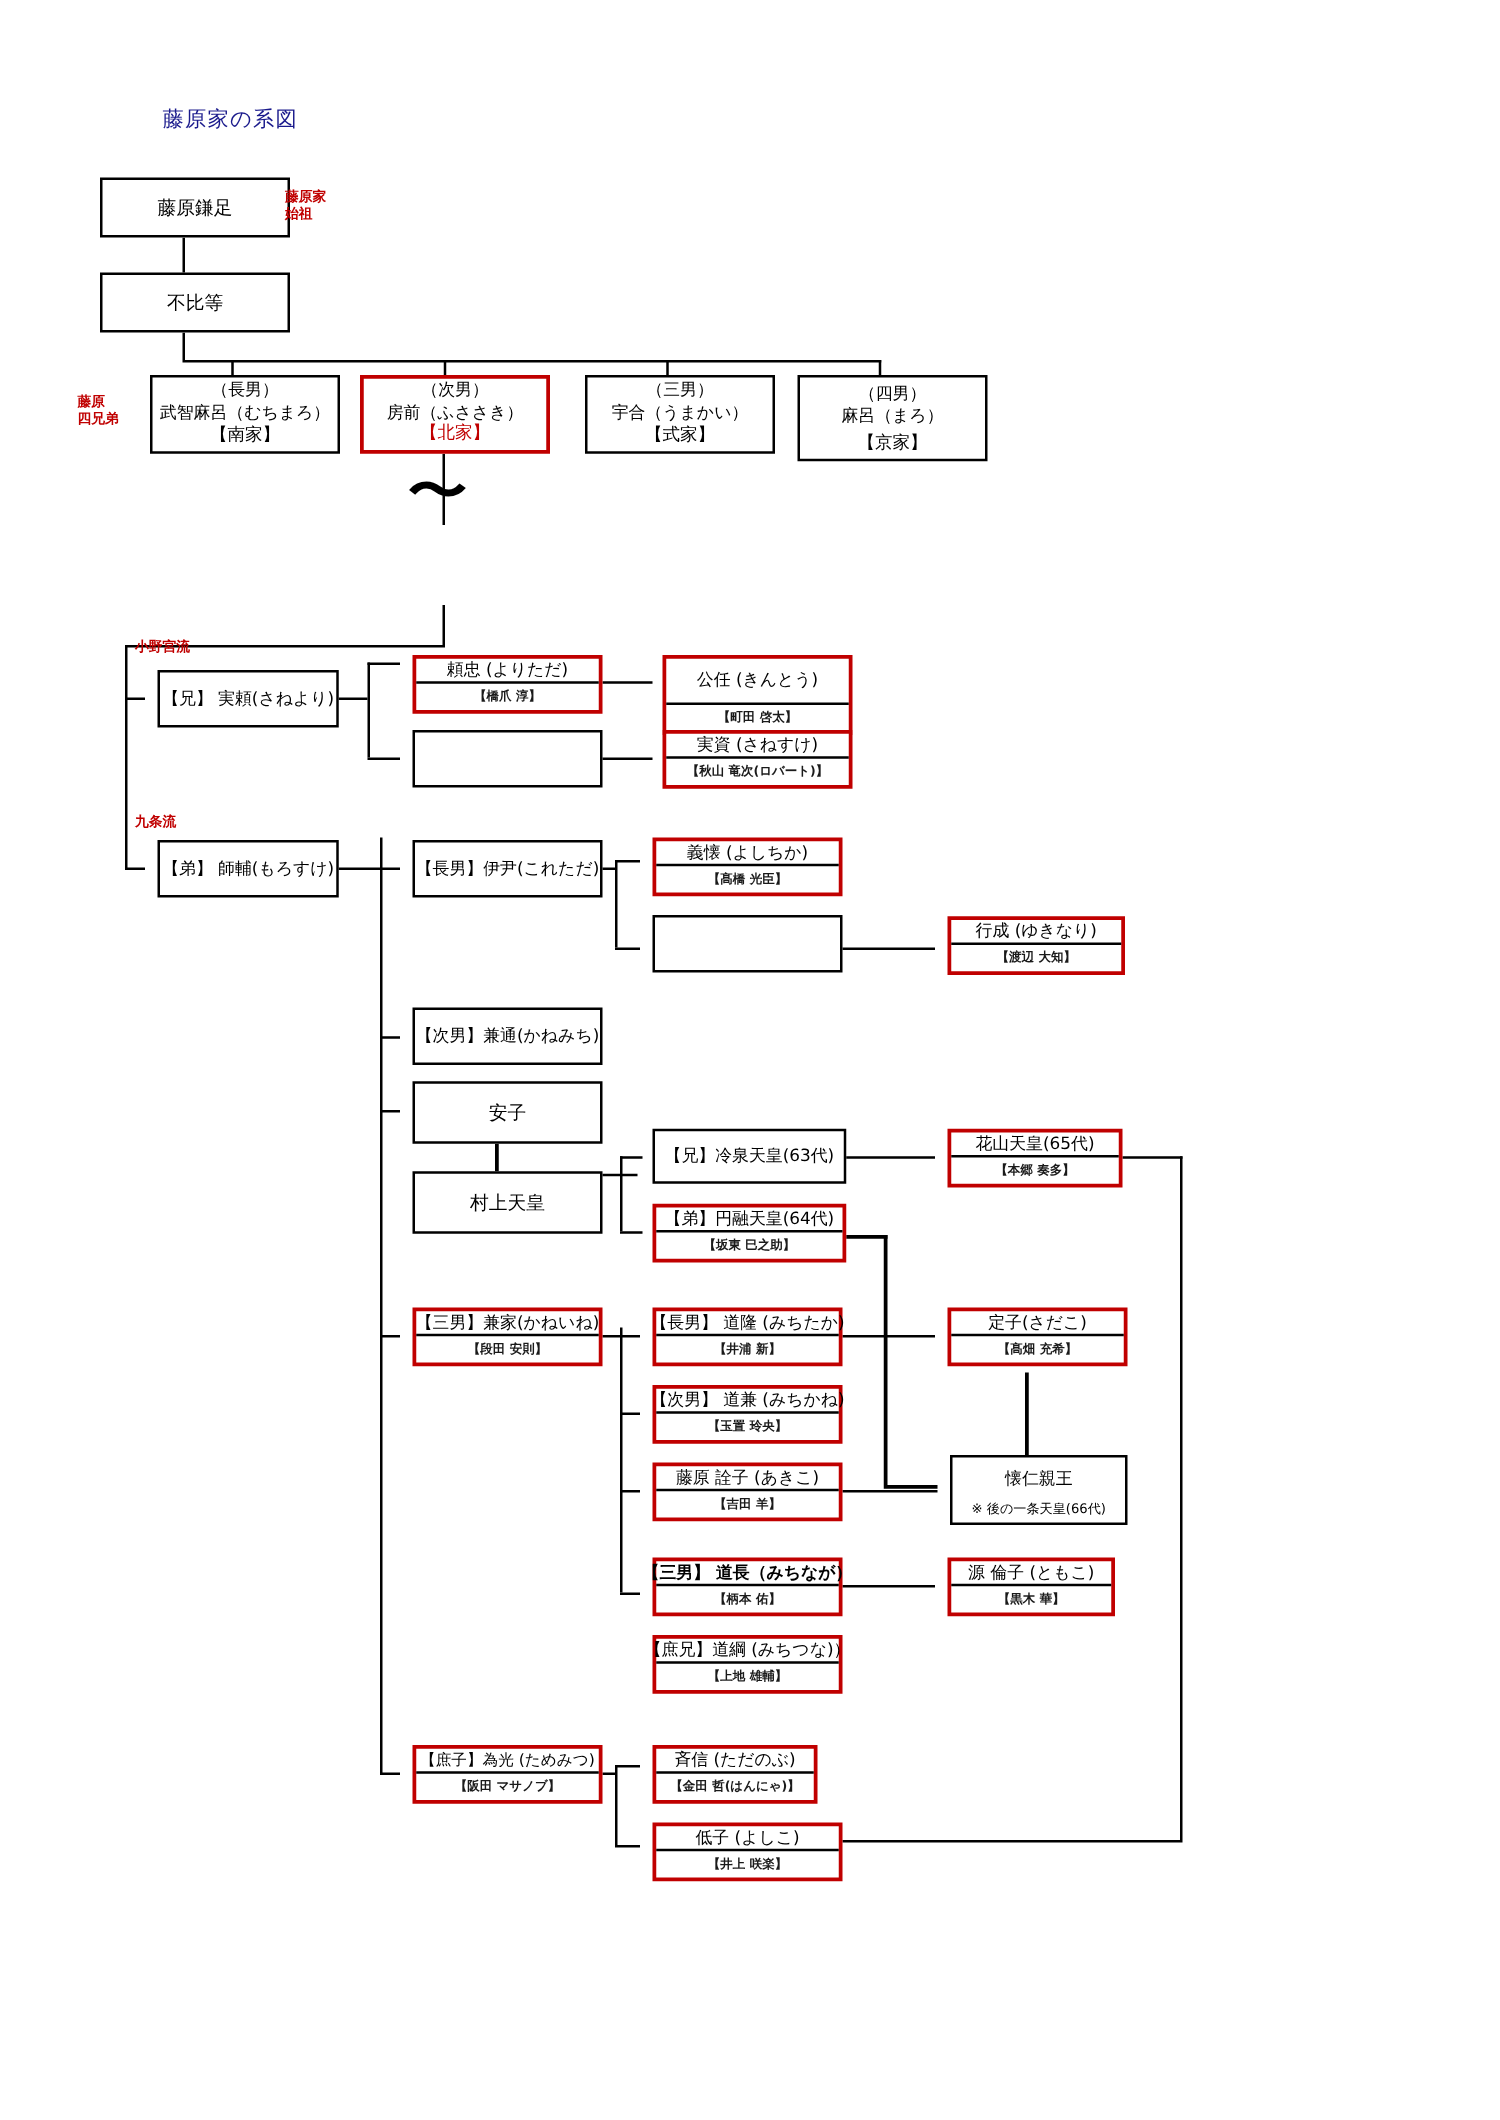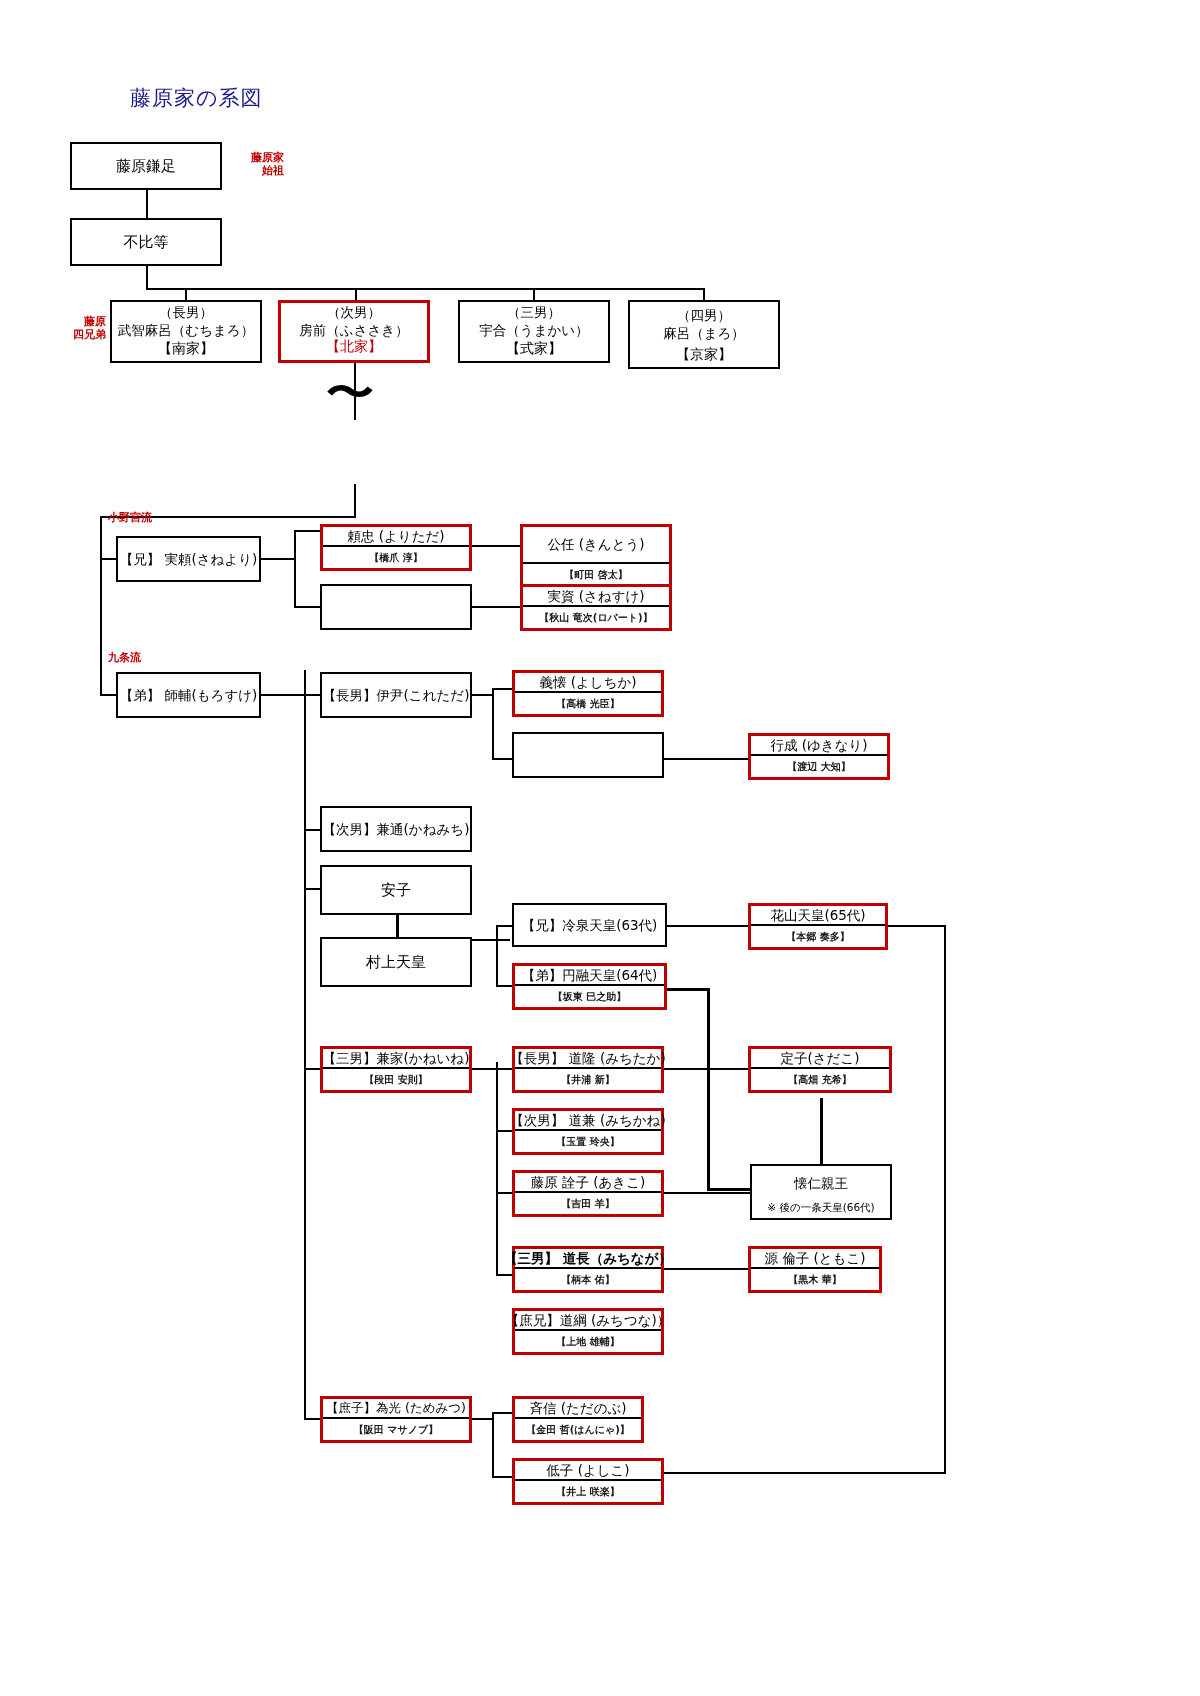--- a/index.html
+++ b/index.html
@@ -10,37 +10,38 @@
   #canvas{
     position:relative;
     width:1200px;
     height:1696px;
     background:#fff;
     overflow:hidden;
   }
   
   .title{
     position:absolute;
-    font-size:21px;
+    font-size:17px;
     color:#1a1a8c;
     font-weight:400;
     white-space:nowrap;
     letter-spacing:1px;
   }
   
   .box{
     position:absolute;
     box-sizing:border-box;
     border:2px solid #000;
     background:#fff;
     display:flex;
     flex-direction:column;
     align-items:stretch;
     justify-content:flex-start;
     z-index:5;
+    margin-left:10px;
   }
   .box.red{border:3px solid #c00000;}
   .box .nm{
     text-align:center;
     font-size:15px;
     line-height:1.25;
     color:#000;
     padding:0 2px;
     white-space:nowrap;
     flex:1;
@@ -92,21 +93,21 @@
   }
   .box.red .house{color:#c00000;font-family:Liberation Serif, serif;}
   
   .redlabel{
     position:absolute;
     color:#c00000;
     font-weight:bold;
     font-size:11px;
     line-height:1.15;
     white-space:pre-line;
-    text-align:right;
+    text-align:left;
     z-index:6;
   }
   .redlabel.left{text-align:left;}
   
   .ln{
     position:absolute;
     background:#000;
     z-index:1;
   }
   .lnh{height:2px;}

